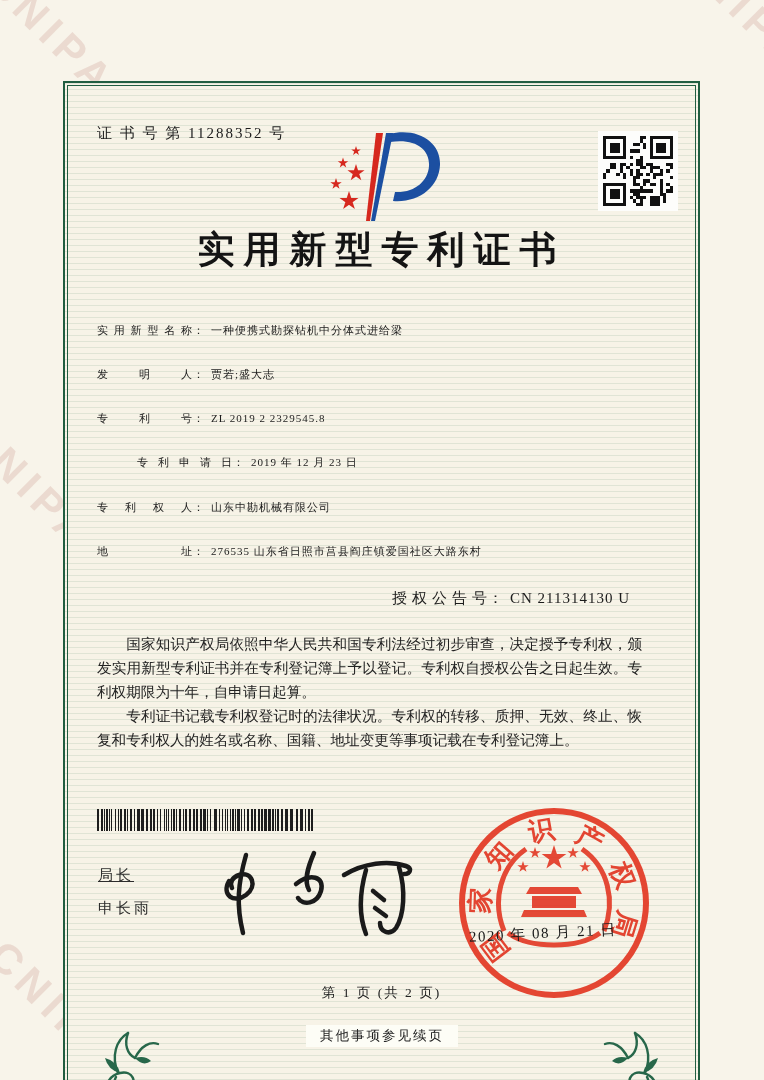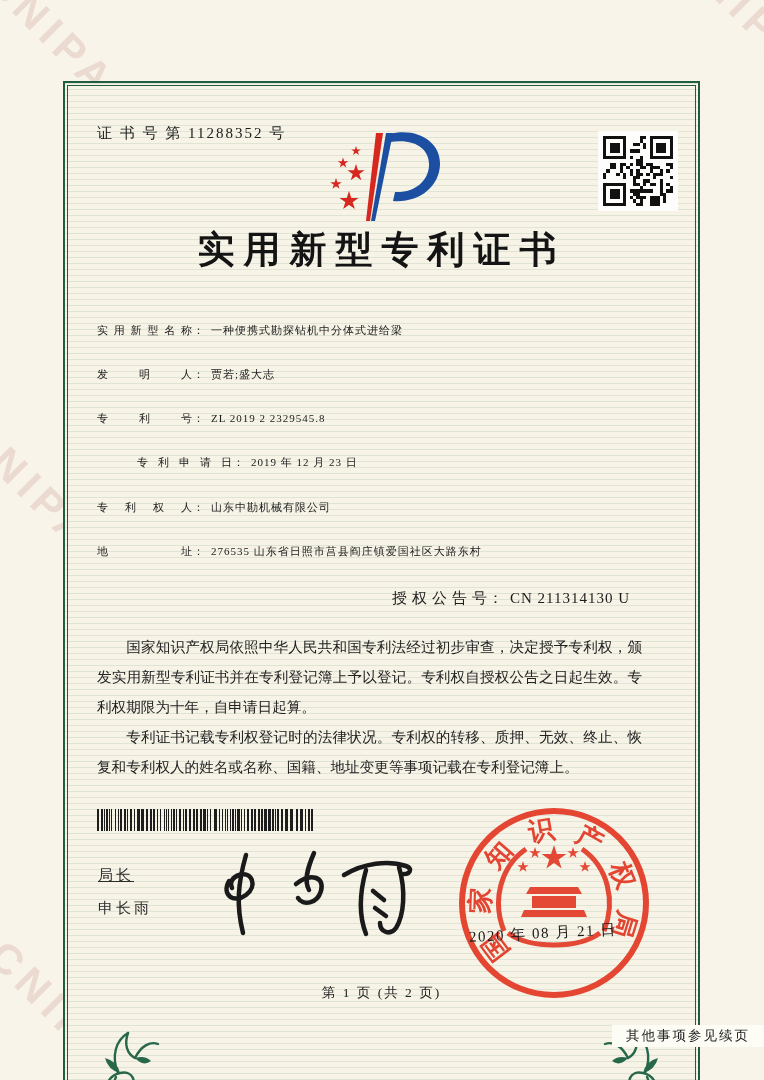--- a/index.html
+++ b/index.html
@@ -36,38 +36,38 @@
     font-size:37px;font-weight:bold;letter-spacing:9px;color:#141414;
   }
   
   .row{position:absolute;left:32px;font-size:11px;letter-spacing:1px;white-space:nowrap;}
   .lbl{display:inline-block;width:96px;text-align:justify;text-align-last:justify;vertical-align:top;}
   .colon{display:inline-block;margin-right:6px;}
   .row2{position:absolute;font-size:15px;letter-spacing:1px;white-space:nowrap;}
   
   .legal{
     position:absolute;left:32px;top:549px;width:545px;
-    font-size:14.6px;line-height:30px;text-align:justify;color:#222;
+    font-size:14.6px;line-height:24px;text-align:justify;color:#222;
   }
   .legal p{margin:0;text-indent:2em;}
   
   .barcode{position:absolute;left:32px;top:726px;width:218px;height:22px;}
   .sig-title{position:absolute;left:33px;top:783px;font-family:"Liberation Sans","DejaVu Sans",sans-serif;font-size:15px;letter-spacing:3px;color:#2c2c2c;text-decoration:underline;}
   .sig-name{position:absolute;left:33px;top:816px;font-family:"Liberation Sans","DejaVu Sans",sans-serif;font-size:15px;letter-spacing:3px;color:#2c2c2c;}
   .signature{position:absolute;left:143px;top:760px;width:225px;height:100px;}
   .seal{position:absolute;left:391px;top:722px;width:196px;height:196px;}
   .seal-date{
     position:absolute;left:404px;top:841px;font-size:15px;letter-spacing:1.5px;
     color:#1b1b1b;transform:rotate(-3deg);white-space:nowrap;
   }
   .page-info{position:absolute;left:0;top:901px;width:100%;text-align:center;font-size:13.5px;letter-spacing:2px;color:#222;}
   .corner{position:absolute;width:104px;height:112px;pointer-events:none;}
   .corner.bl{left:-9px;bottom:-13px;}
   .corner.br{right:-9px;bottom:-13px;transform:scaleX(-1);}
-  .note{position:absolute;left:0;top:1025px;width:100%;text-align:right;}
+  .note{position:absolute;left:0;top:1025px;width:100%;text-align:center;}
   .note span{display:inline-block;background:#fdfdf6;padding:2px 14px;font-size:13.5px;letter-spacing:2px;color:#222;}
 </style>
 </head>
 <body>
 
 <div class="wm" style="left:-30px;top:8px;">CNIPA</div>
 <div class="wm" style="left:660px;top:-18px;">CNIPA</div>
 <div class="wm" style="left:452px;top:312px;">CNIPA</div>
 <div class="wm" style="left:-52px;top:462px;">CNIPA</div>
 <div class="wm green" style="left:382px;top:648px;">CNIPA</div>

